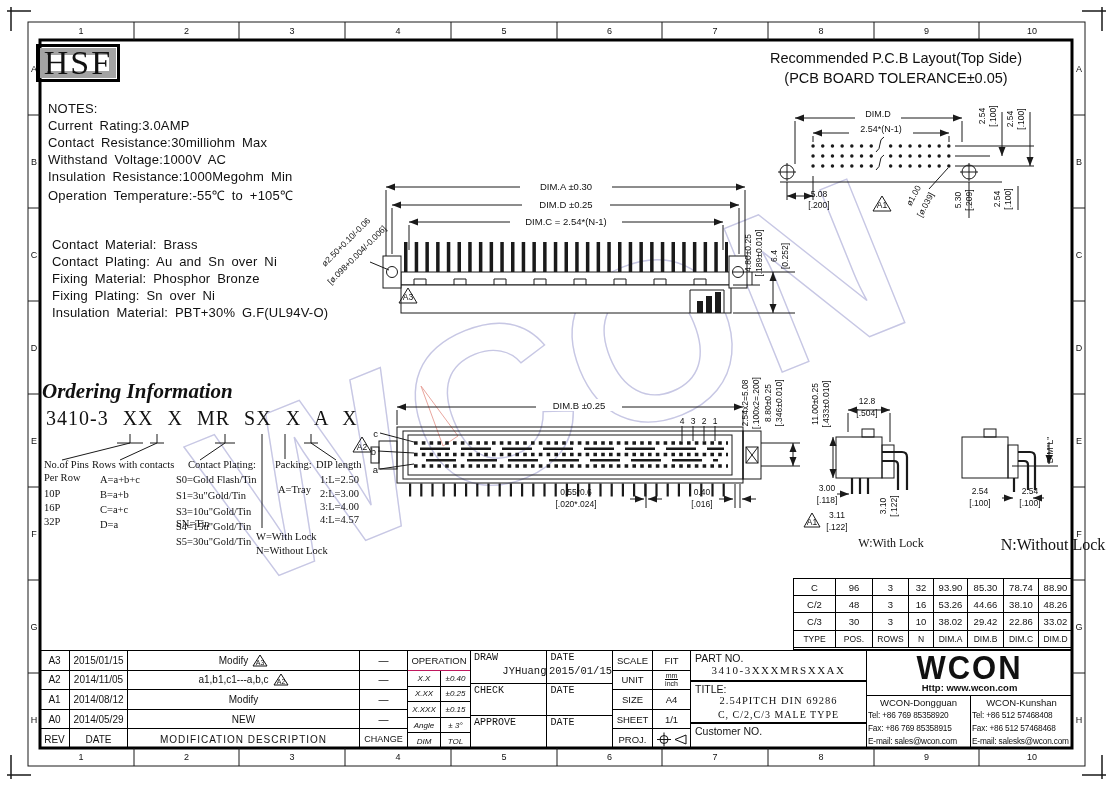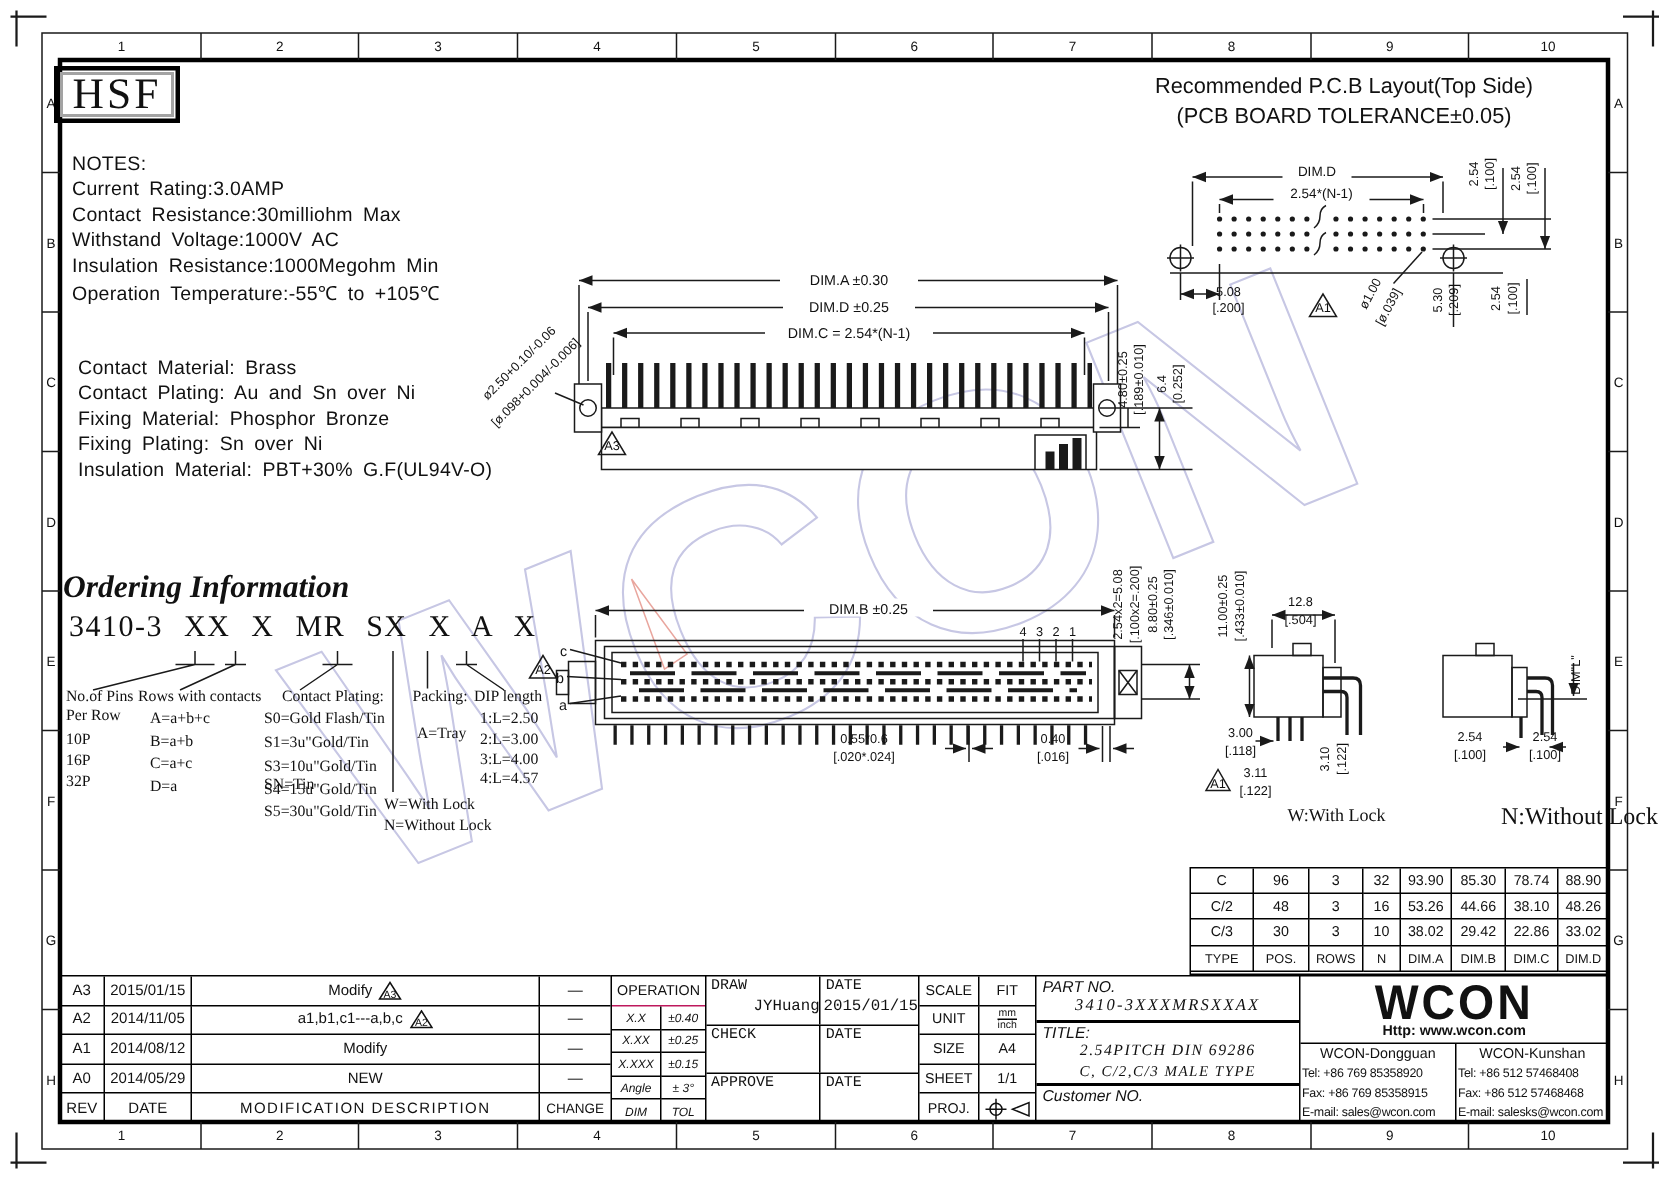--- a/index.html
+++ b/index.html
@@ -22,22 +22,22 @@
   .dt2{font:9.5px "Liberation Sans",sans-serif;fill:#111;}
   .dtt{font:9px "Liberation Sans",sans-serif;fill:#111;}
   .bg{fill:#fff;}
   .wm{font-family:"Liberation Sans",sans-serif;font-size:225px;font-weight:700;
       fill:none;stroke:#c7c7e4;stroke-width:1.4;letter-spacing:6px;}
   .wmred{fill:none;stroke:#e9a69e;stroke-width:1;}
   
   .glab{position:absolute;font-size:9px;display:flex;align-items:center;justify-content:center;}
   
   #hsf{position:absolute;left:36px;top:44px;width:84px;height:38px;border:3px solid #000;box-sizing:border-box;}
-  #hsf .inner{position:absolute;inset:1px;border:2px solid #a3a3a3;display:flex;align-items:center;justify-content:center;
-      font-family:"Liberation Serif",serif;font-size:29px;letter-spacing:2px;}
+  #hsf .inner{position:absolute;inset:1px;border:7px solid #a3a3a3;display:flex;align-items:center;justify-content:center;
+      font-family:"Liberation Serif",serif;font-size:34px;letter-spacing:2px;}
   
   .note{font-size:13px;letter-spacing:.2px;word-spacing:3px;}
   
   .ord{font-family:"Liberation Serif",serif;font-size:10.5px;}
   
   .box{position:absolute;box-sizing:border-box;border-top:1.5px solid #000;}
   .bl{border-left:1px solid #000;}
   .br{border-right:1px solid #000;}
   .bb{border-bottom:1px solid #000;}
   .cell{display:flex;align-items:center;justify-content:center;font-size:10px;box-sizing:border-box;}
@@ -64,21 +64,21 @@
   .ap-c{position:relative;box-sizing:border-box;height:100%;font-family:Liberation Mono, monospace;}
   .ap-l{position:absolute;left:3px;top:1px;font-size:10px;}
   .ap-v{position:absolute;left:0;right:0;top:14px;text-align:right;font-size:10.5px;}
   
   #infobox{left:612px;top:650px;width:78px;height:98px;}
   #infogrid{display:grid;grid-template-columns:40px 1fr;grid-auto-rows:19.6px;height:100%;}
   #infogrid .cell{font-size:9.5px;}
   .frac{display:inline-flex;flex-direction:column;font-size:7px;line-height:7px;align-items:center;}
   .frac .b{border-top:1px solid #000;}
   
-  #partbox{left:690px;top:650px;width:176px;height:98px;font-style:italic;}
+  #partbox{left:690px;top:650px;width:176px;height:98px;}
   .pb-l{position:absolute;left:4px;top:1px;font-size:10.5px;}
   .pb-sec{position:relative;box-sizing:border-box;}
   .pb-v{position:absolute;left:0;right:0;top:13px;text-align:center;
         font-family:"Liberation Serif",serif;font-size:11px;letter-spacing:1.5px;}
   .pb-t{position:absolute;left:0;right:0;text-align:center;font-family:"Liberation Serif",serif;}
   
   #cobox{left:866px;top:650px;width:206px;height:98px;}
   .co-logo{height:31px;text-align:center;font-size:31px;font-weight:900;letter-spacing:2px;line-height:33px;
       transform:scaleY(1.05);transform-origin:top;}
   .co-url{text-align:center;font-size:9.5px;font-weight:700;height:13px;line-height:12px;}

